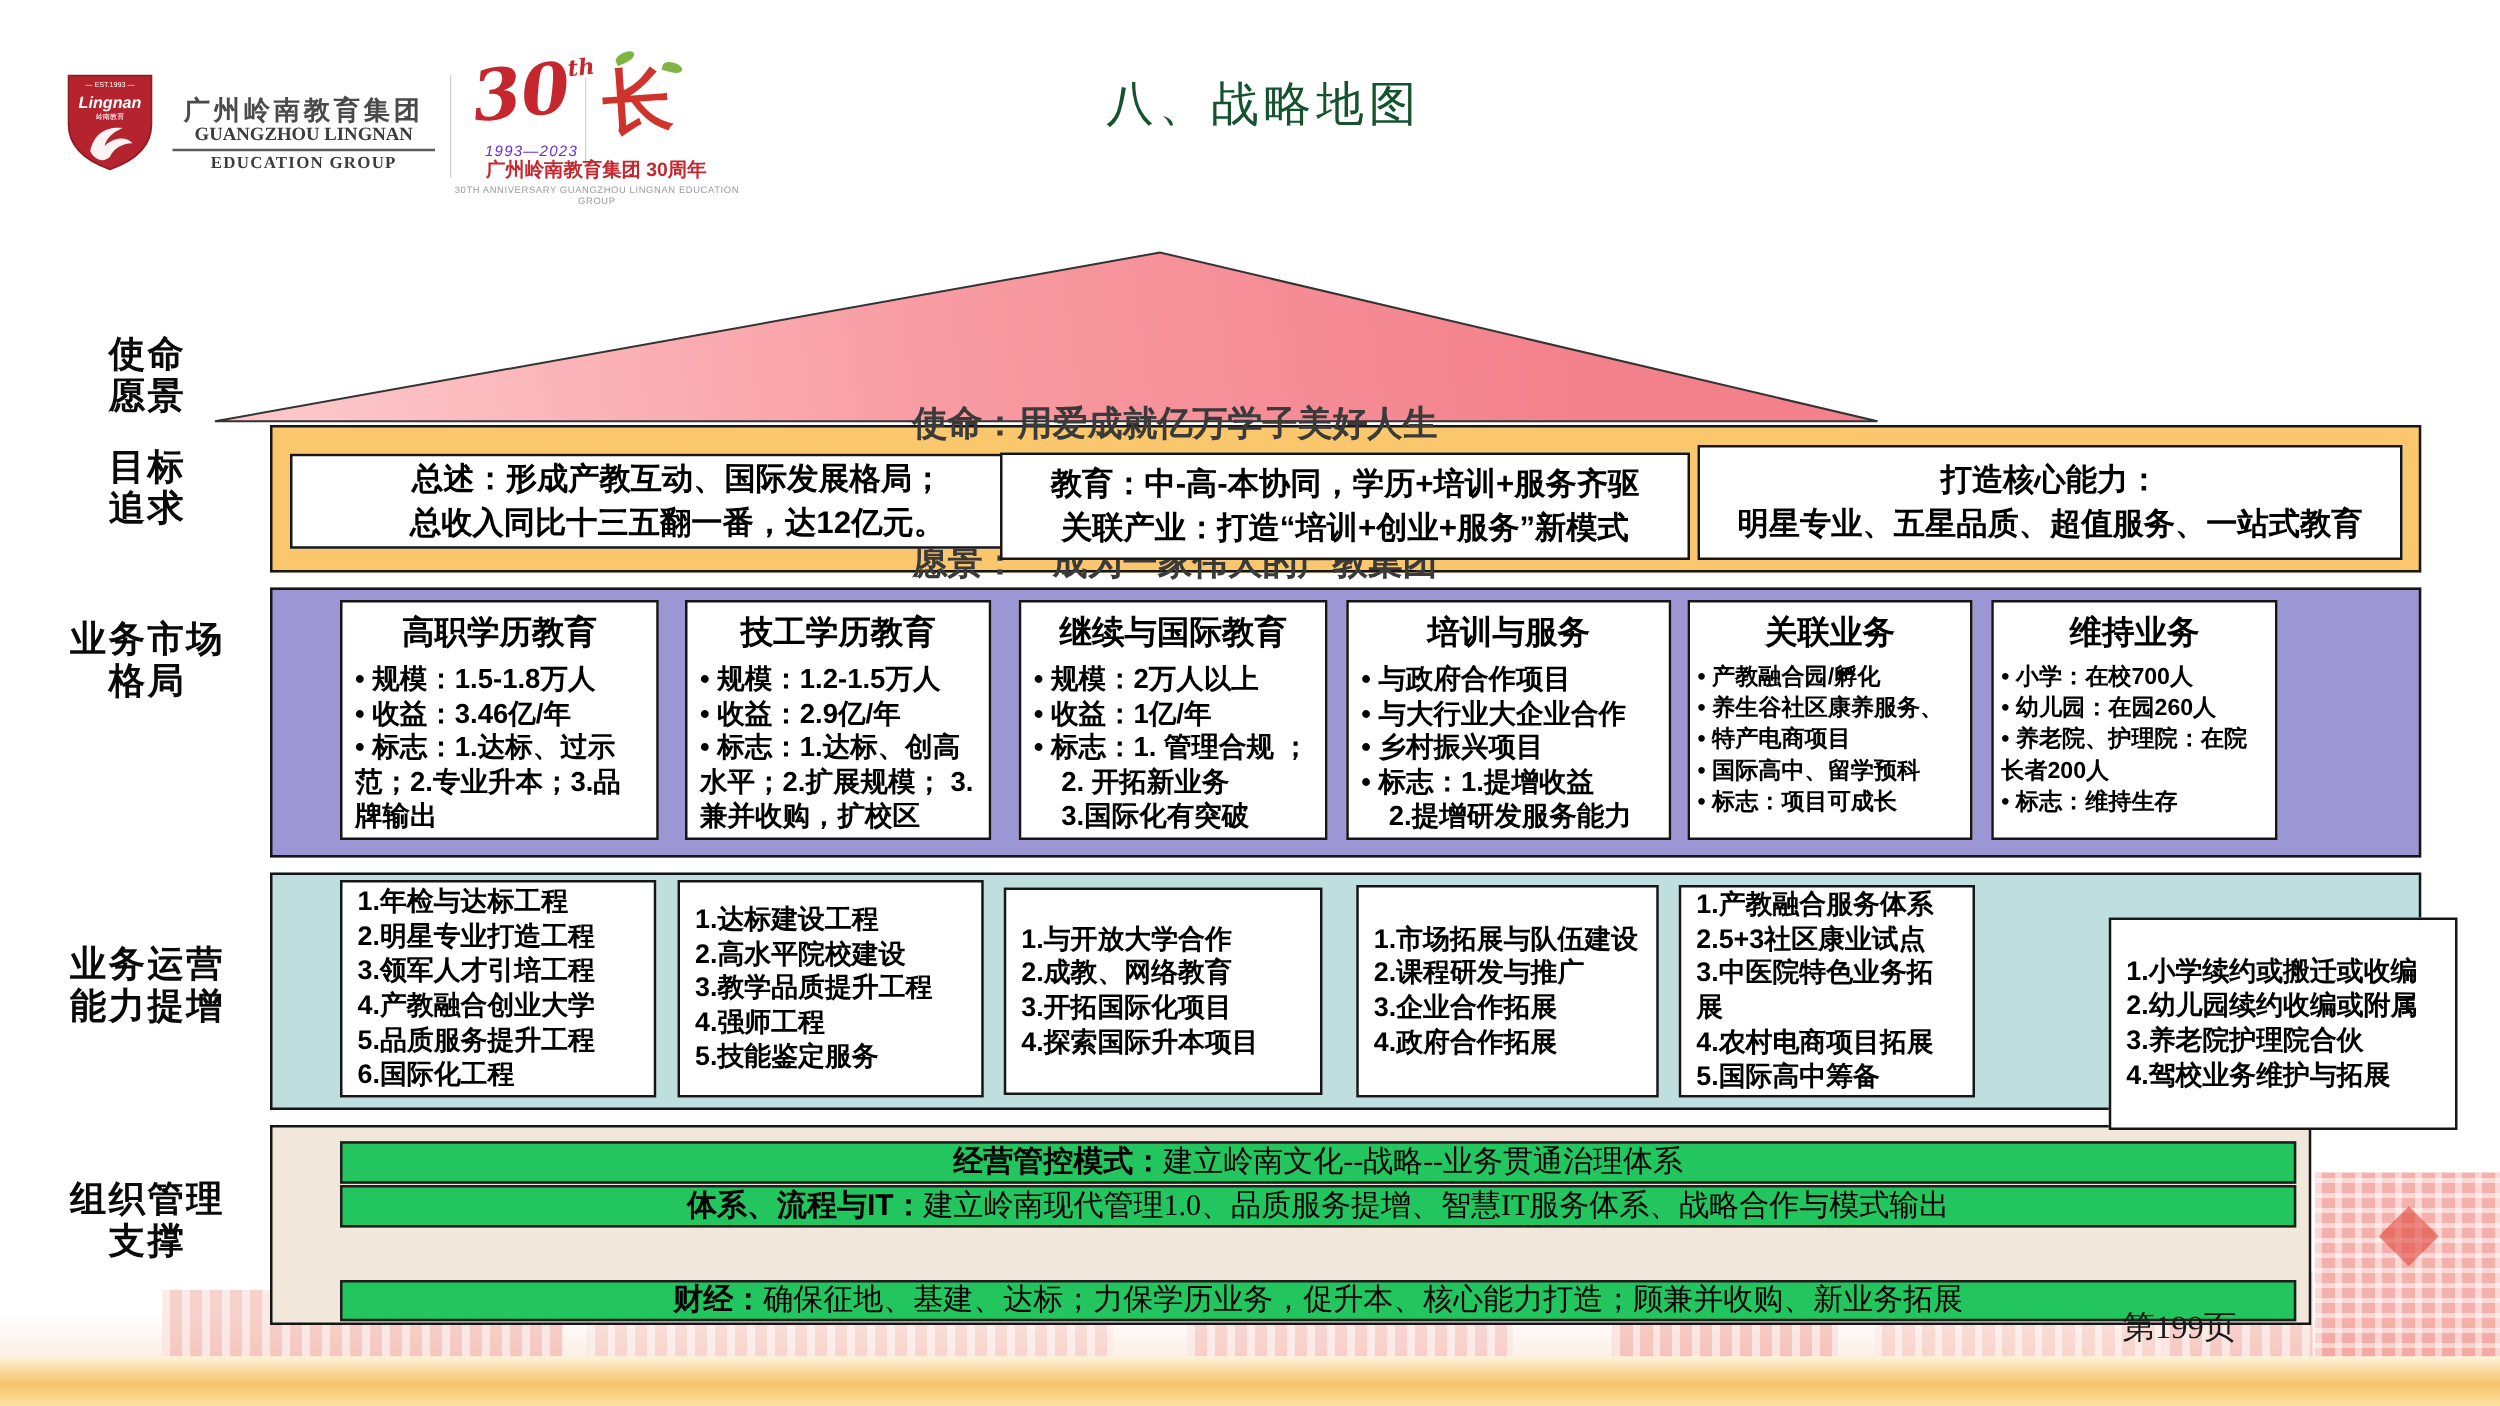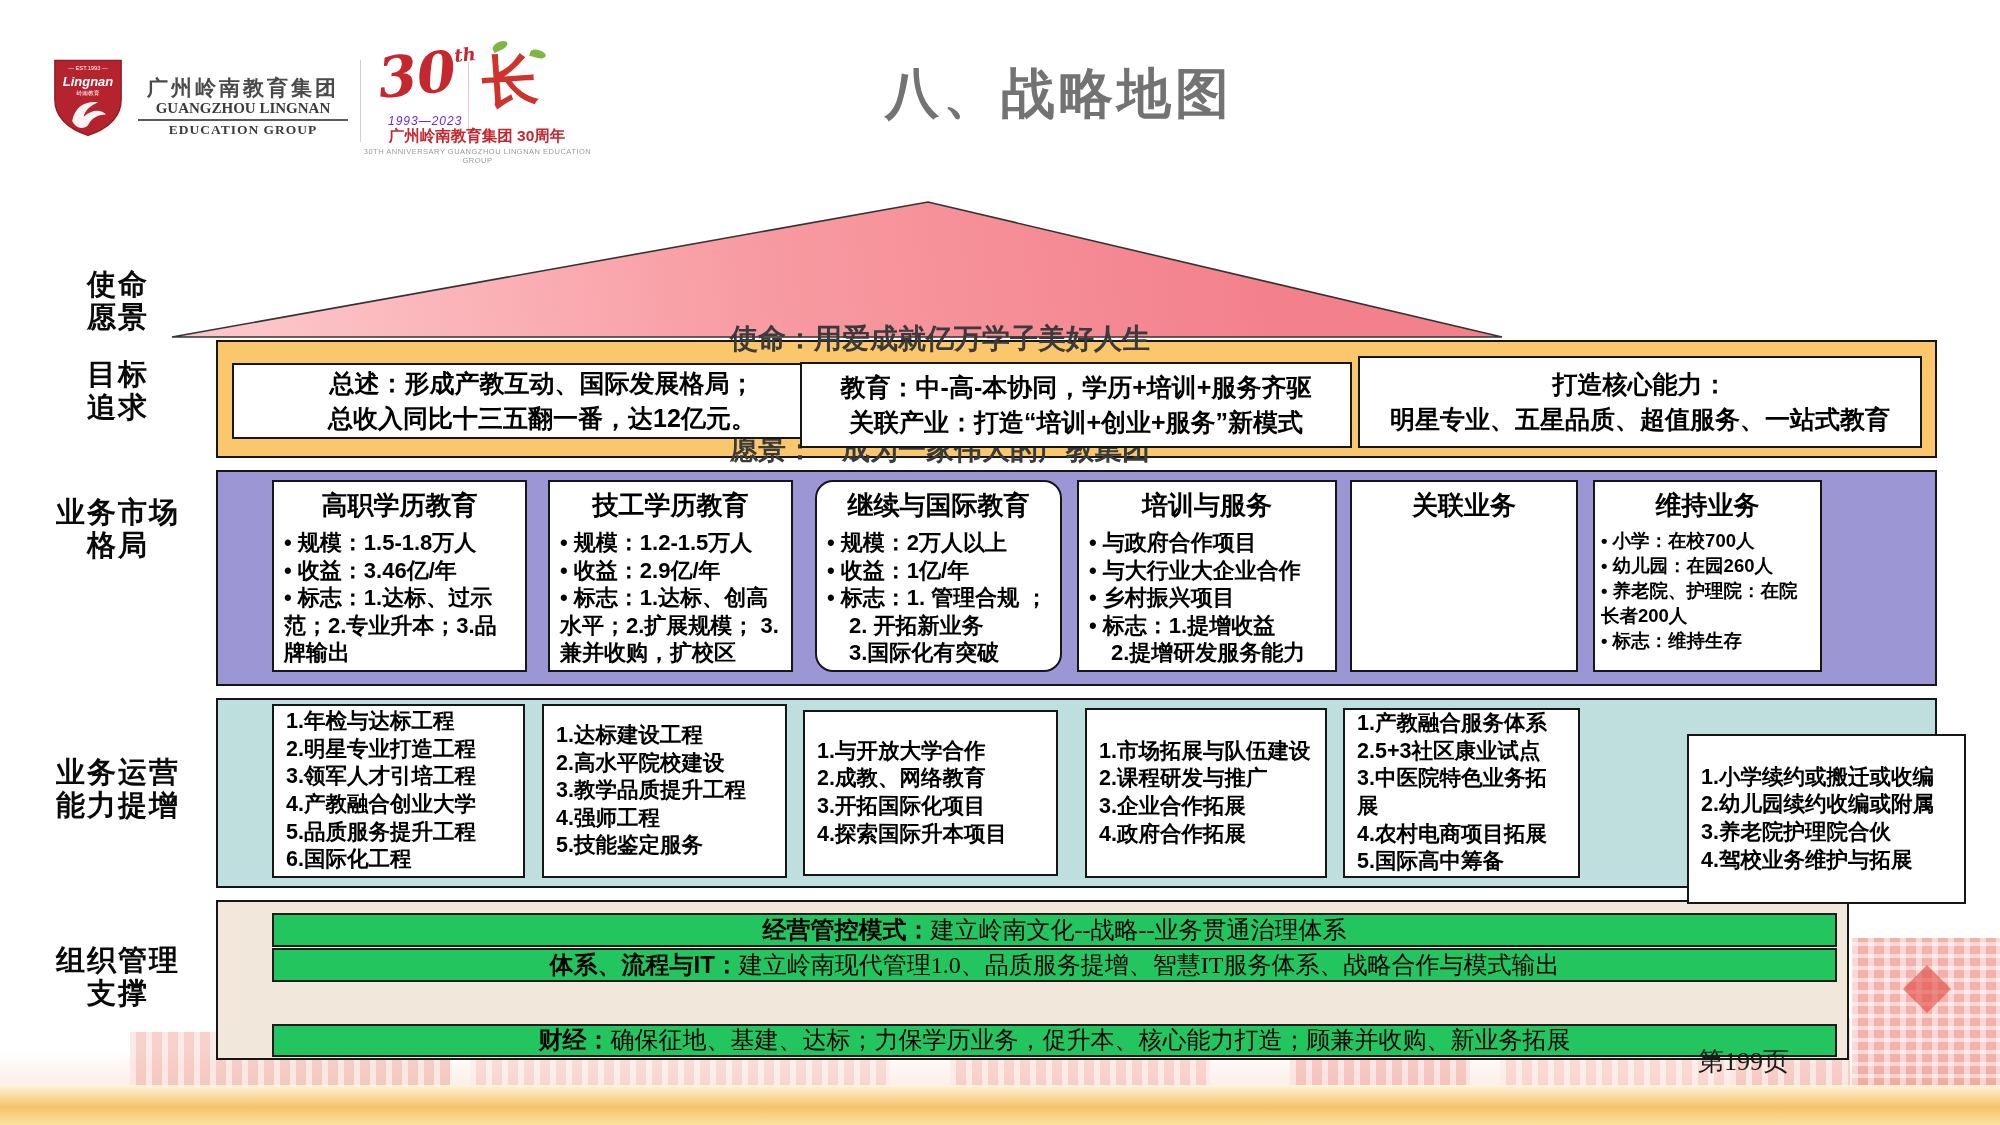--- a/index.html
+++ b/index.html
@@ -11,21 +11,21 @@
   .bldg-grid{background-image:
       repeating-linear-gradient(90deg,rgba(255,255,255,.5) 0 6px,transparent 6px 16px),
       repeating-linear-gradient(0deg,rgba(255,255,255,.5) 0 4px,transparent 4px 12px);}
   .floor{left:0;top:1085px;width:2000px;height:40px;
          background:linear-gradient(180deg,#fdf4dd 0%,#f6c36a 55%,#fbe2a0 100%);}
   .wash{left:0;top:1050px;width:2000px;height:38px;
         background:linear-gradient(180deg,rgba(250,228,214,0) 0%,rgba(248,216,198,.45) 100%);}
   .diamond{width:34px;height:34px;transform:rotate(45deg);background:rgba(224,72,62,.6);}
   
   .hdr{position:absolute;z-index:3;}
-  .slide-title{left:885px;top:58px;font-size:54px;font-weight:700;color:#737373;letter-spacing:4px;}
+  .slide-title{left:885px;top:58px;font-size:38px;font-weight:400;color:#14532d;letter-spacing:4px;}
   .grp-cn{left:138px;top:74px;width:210px;text-align:center;font-size:21px;font-weight:bold;
           color:#4a4a4a;letter-spacing:3px;}
   .grp-en1{left:138px;top:100px;width:210px;text-align:center;font-size:15px;font-weight:bold;
            font-family:"Liberation Serif",serif;color:#3c3c3c;border-bottom:2px solid #5a5a5a;padding-bottom:2px;}
   .grp-en2{left:138px;top:122px;width:210px;text-align:center;font-size:13.5px;font-weight:bold;
            font-family:"Liberation Serif",serif;color:#3c3c3c;letter-spacing:1px;}
   .vline{left:360px;top:60px;width:1px;height:82px;background:#cfcfcf;}
   .vline2{left:468px;top:62px;width:1px;height:72px;background:#e8c8c8;}
   .num30{left:378px;top:40px;font-family:"DejaVu Serif",serif;font-style:italic;font-weight:900;
          font-size:56px;color:#c4272e;transform:rotate(-6deg);}
@@ -162,21 +162,21 @@
 
   <div class="wbox" style="left:548px;top:480px;width:245px;height:192px;">
     <div class="mkt-title">技工学历教育</div>
     <div class="mkt-items">
       <div class="mkt-item">• 规模：1.2-1.5万人</div>
       <div class="mkt-item">• 收益：2.9亿/年</div>
       <div class="mkt-item">• 标志：1.达标、创高水平；2.扩展规模； 3.兼并收购，扩校区</div>
     </div>
   </div>
 
-  <div class="wbox" style="left:815px;top:480px;width:247px;height:192px;border-radius:18px;">
+  <div class="wbox" style="left:815px;top:480px;width:247px;height:192px;">
     <div class="mkt-title">继续与国际教育</div>
     <div class="mkt-items">
       <div class="mkt-item">• 规模：2万人以上</div>
       <div class="mkt-item">• 收益：1亿/年</div>
       <div class="mkt-item">• 标志：1. 管理合规 ；</div>
       <div class="mkt-item">　2. 开拓新业务</div>
       <div class="mkt-item">　3.国际化有突破</div>
     </div>
   </div>
 
@@ -186,20 +186,27 @@
       <div class="mkt-item">• 与政府合作项目</div>
       <div class="mkt-item">• 与大行业大企业合作</div>
       <div class="mkt-item">• 乡村振兴项目</div>
       <div class="mkt-item">• 标志：1.提增收益</div>
       <div class="mkt-item">　2.提增研发服务能力</div>
     </div>
   </div>
 
   <div class="wbox small" style="left:1350px;top:480px;width:228px;height:192px;">
     <div class="mkt-title">关联业务</div>
+    <div class="mkt-items">
+      <div class="mkt-item">• 产教融合园/孵化</div>
+      <div class="mkt-item">• 养生谷社区康养服务、</div>
+      <div class="mkt-item">• 特产电商项目</div>
+      <div class="mkt-item">• 国际高中、留学预科</div>
+      <div class="mkt-item">• 标志：项目可成长</div>
+    </div>
   </div>
 
   <div class="wbox small" style="left:1593px;top:480px;width:229px;height:192px;">
     <div class="mkt-title">维持业务</div>
     <div class="mkt-items">
       <div class="mkt-item">• 小学：在校700人</div>
       <div class="mkt-item">• 幼儿园：在园260人</div>
       <div class="mkt-item">• 养老院、护理院：在院长者200人</div>
       <div class="mkt-item">• 标志：维持生存</div>
     </div>

